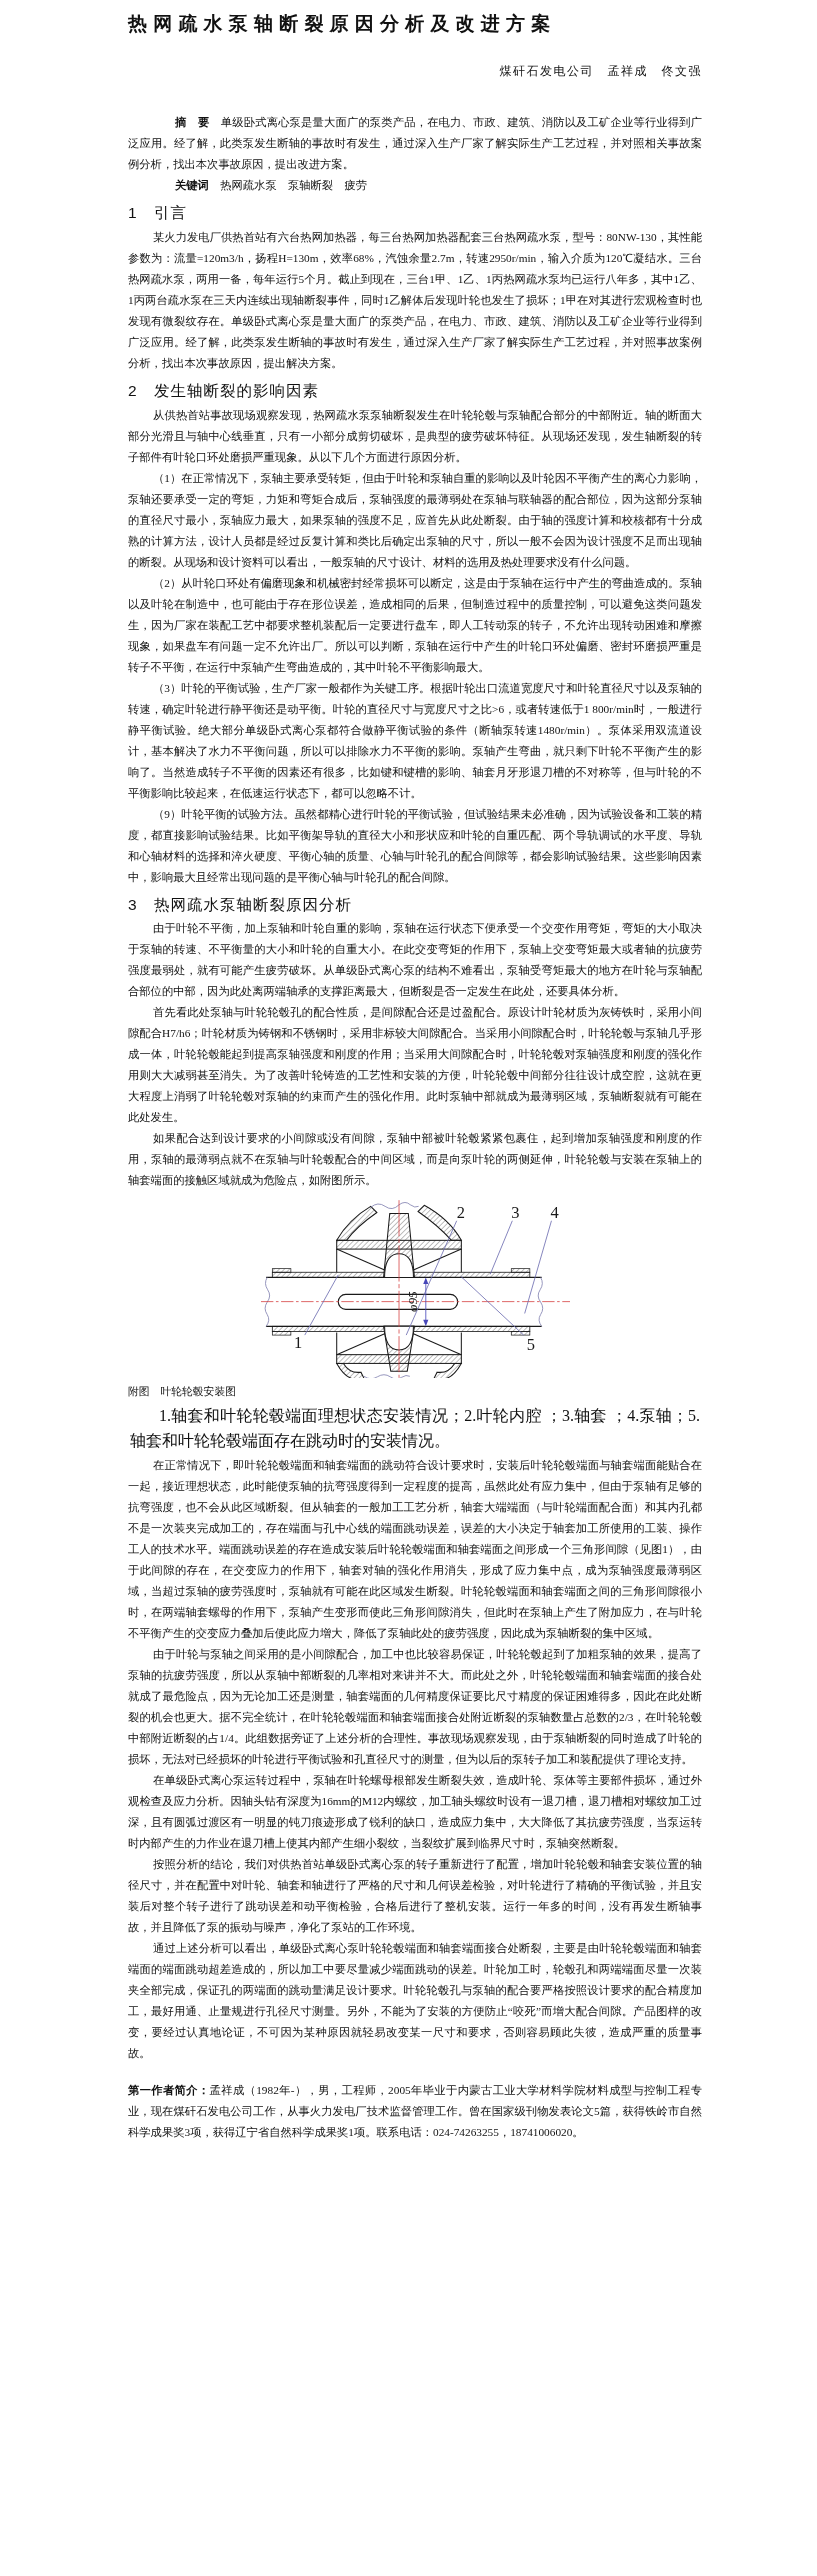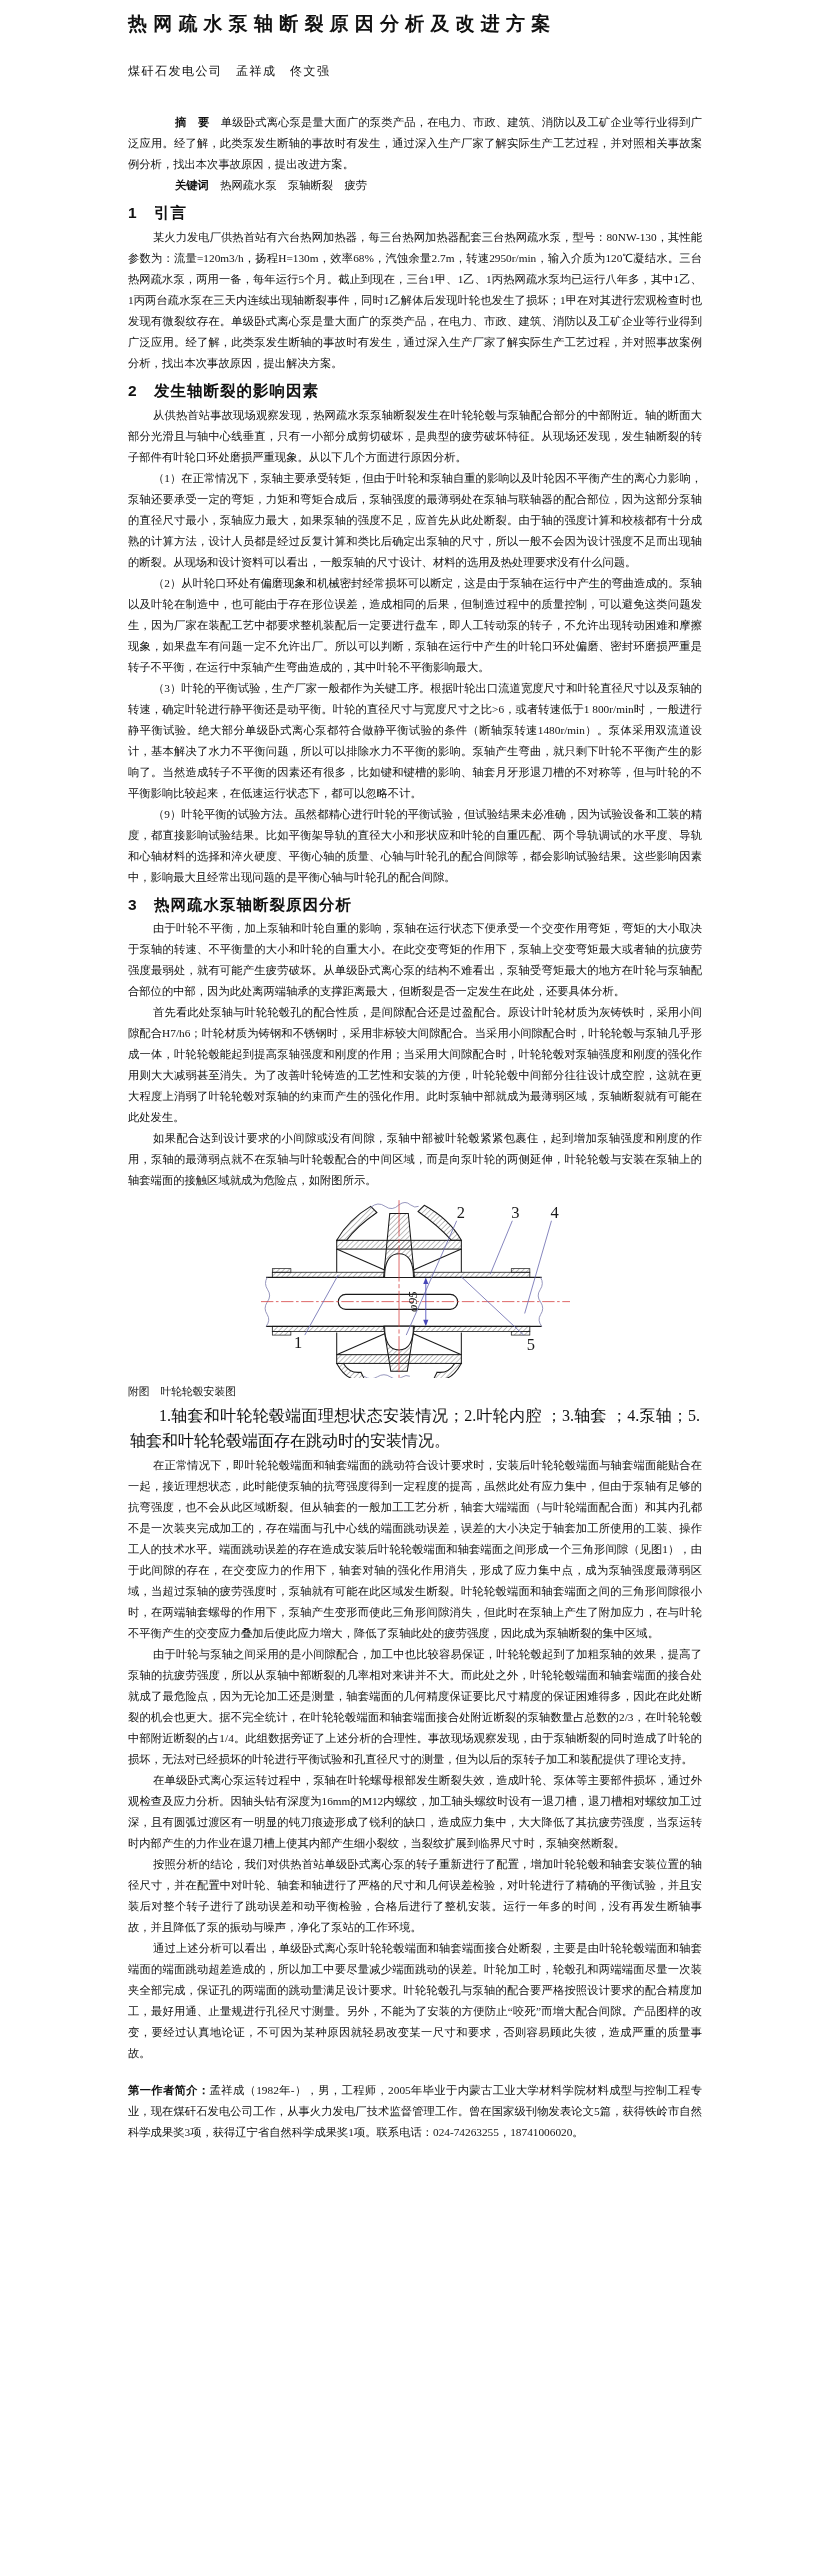--- a/index.html
+++ b/index.html
@@ -7,33 +7,33 @@
     width:818px;height:2611px;box-sizing:border-box;
     padding:6.2px 116px 0 128px;background:#ffffff;color:#111111;
     font-family:"Liberation Serif", serif;overflow:hidden;position:relative;
   }
   .title{
     font-family:Liberation Sans, sans-serif;font-weight:700;
     font-size:19px;line-height:32px;letter-spacing:6.2px;
     margin:2.1px 0 0 0;
   }
   .byline{
-    font-size:12px;line-height:15.5px;text-align:left;
+    font-size:12px;line-height:15.5px;text-align:right;
     margin-top:24px;letter-spacing:1.5px;
   }
   p.body{
     font-size:11.3px;line-height:21px;text-align:justify;
     text-indent:25px;margin:0;
   }
   .abstract{margin-top:32px;}
   .abstract p.body{text-indent:47px;}
   p.kw{text-indent:47px;}
   b.hlabel{font-family:"Liberation Sans", sans-serif;font-weight:700;}
   h2.sec{
-    font-family:"Liberation Sans", sans-serif;font-weight:700;
+    font-family:"Liberation Sans", sans-serif;font-weight:400;
     font-size:15.5px;line-height:21.6px;letter-spacing:1px;margin:6.2px 0 3.1px 0;
   }
   .mt14{margin-top:7.2px;}
   .figwrap{width:309px;margin:8.2px auto 0 auto;}
   .figcap{font-size:10.8px;line-height:20.6px;margin:1px 0 0 0;}
   p.figlegend{
     font-size:16px;line-height:25px;text-align:justify;
     text-indent:29px;margin:2px;
   }
   .bio{margin-top:16px;}

